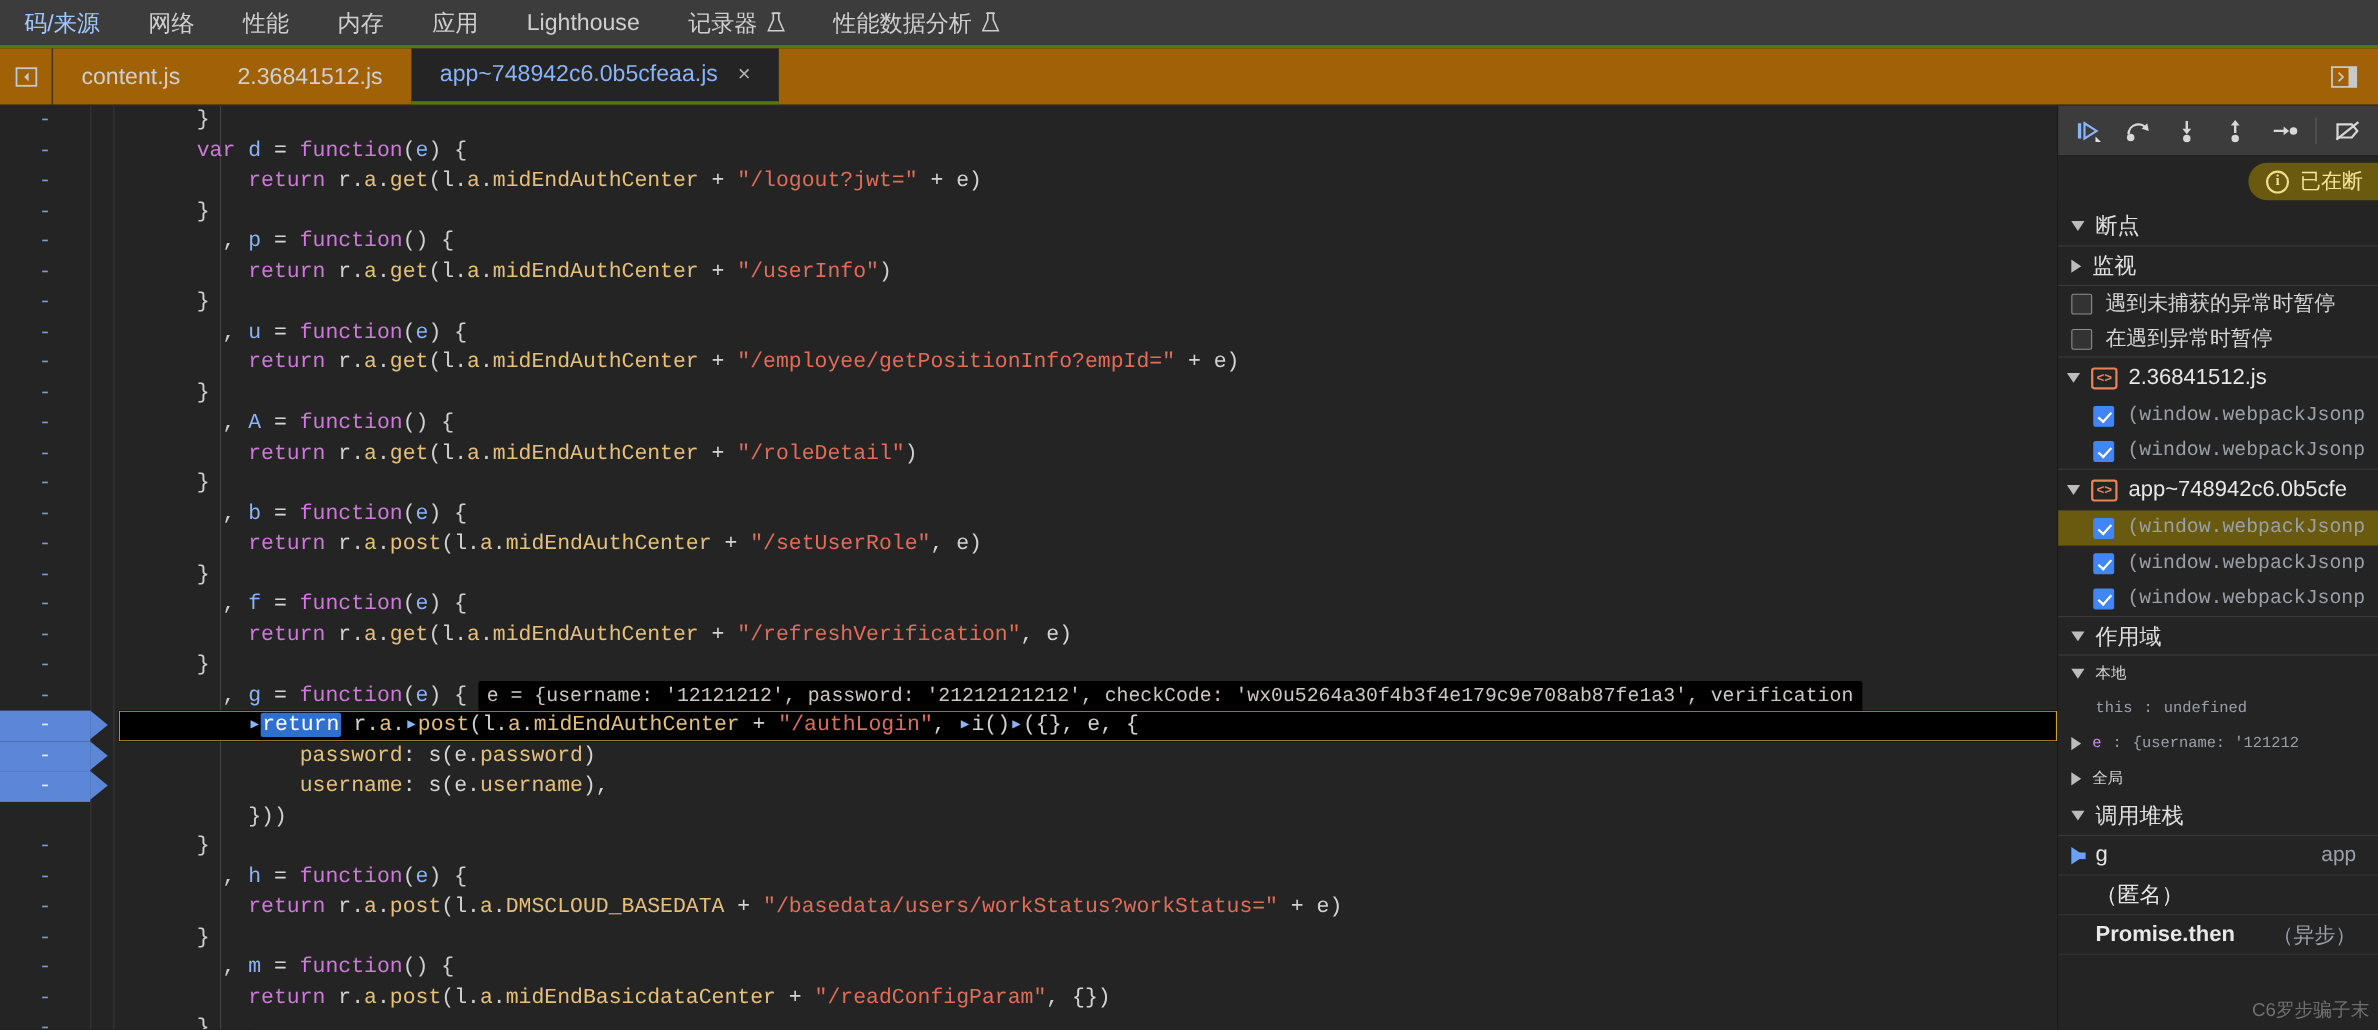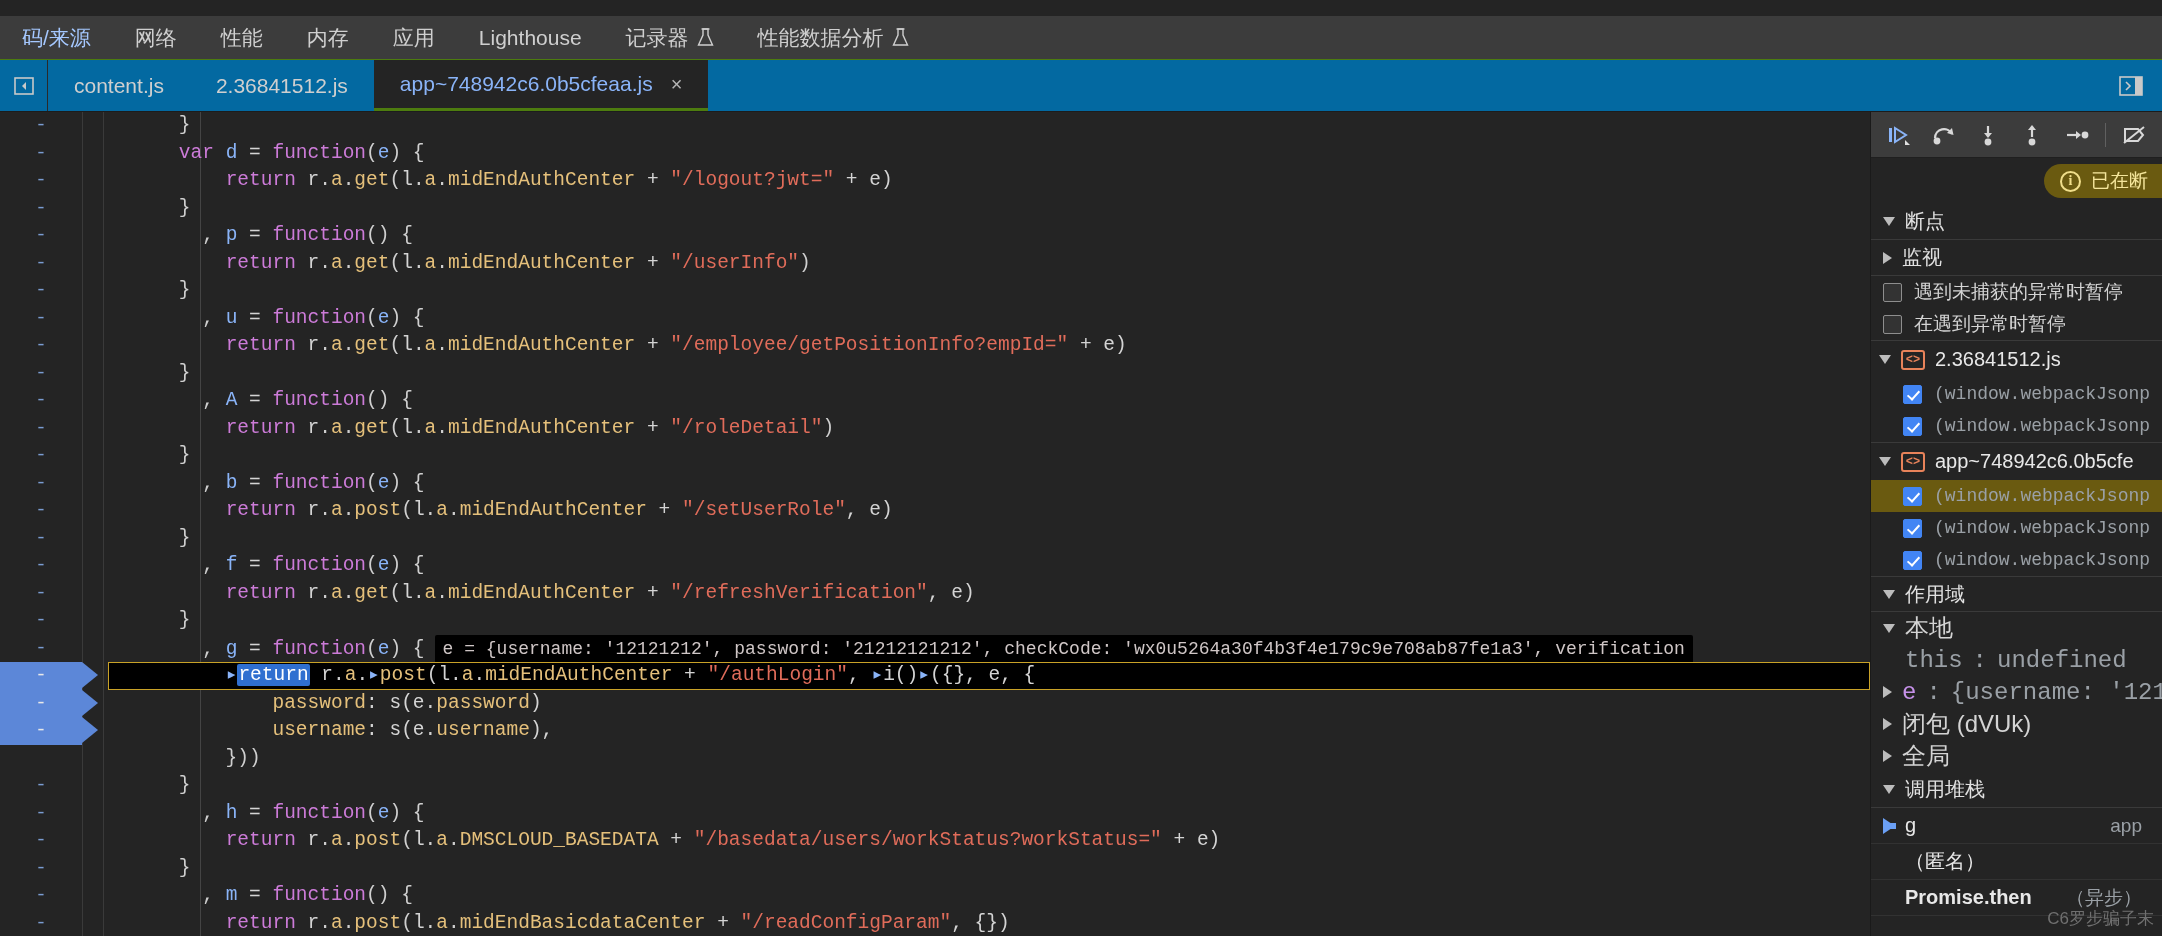--- a/index.html
+++ b/index.html
@@ -10,42 +10,41 @@
     overflow: hidden;
   }
   .app { width: 2162px; height: 936px; display: flex; flex-direction: column; background:#242424; }
 
   
   .panel-tabs {
     height: 44px; min-height: 44px;
     background: #3c3c3c;
     display: flex; align-items: center;
     padding-left: 0px;
-    border-bottom: 1px solid #4d7c0f;
-    margin-top: 16px;
+    border-bottom: 3px solid #4d7c0f;
   }
   .panel-tab {
     color: #cfcfcf;
     font-size: 21px;
     padding: 0 22px;
     height: 44px;
     display: flex; align-items: center; gap: 8px;
     white-space: nowrap;
     cursor: default;
   }
   .panel-tab.active { color: #a5c8ff; }
   .flask {
     display:inline-block; width: 17px; height: 21px; position: relative; vertical-align: middle;
   }
   .flask svg { display:block; }
 
   
   .file-tabs {
     height: 52px; min-height: 52px;
-    background: #0369a1;
+    background: #a16207;
     display: flex; align-items: stretch;
     border-bottom: 1px solid #1c1c1c;
     position: relative;
   }
   .sidebar-toggle {
     width: 48px; display: flex; align-items: center; justify-content: center;
     border-right: 1px solid #2a2a2a;
   }
   .file-tab {
     display: flex; align-items: center;
@@ -238,21 +237,21 @@
     display:flex; align-items:center; gap:12px;
     height:32px; padding-left:32px;
     color:#9aa0a6; font-size:18px;
     font-family:"Liberation Mono", monospace;
     white-space:nowrap; overflow:hidden;
   }
   .bp-item.active { background:#6a5a10; }
 
   .scope-row {
     display:flex; align-items:center; gap:10px;
-    height:32px; padding-left:12px; color:#d4d4d4; font-size:24px; white-space:nowrap;
+    height:32px; padding-left:12px; color:#d4d4d4; font-size:14px; white-space:nowrap;
   }
   .mono { font-family:"Liberation Mono", monospace; }
   .grey { color:#9aa0a6; }
   .purple { color:#c792ea; }
 
   .stack-row {
     display:flex; align-items:center;
     height:36px; padding-left:12px; color:#e8e8e8; font-size:20px; white-space:nowrap;
     border-bottom:1px solid #323232;
   }
@@ -540,24 +539,20 @@
             <span class="grey">undefined</span>
           </div>
           <div class="scope-row mono" style="padding-left: 12px;">
             <span class="tri right"></span>
             <span class="purple">e</span>
             <span class="grey">:</span>
             <span class="grey">{username: '121212</span>
           </div>
           <div class="scope-row">
             <span class="tri right"></span>
-            <span>闭包 (dVUk)</span>
-          </div>
-          <div class="scope-row">
-            <span class="tri right"></span>
             <span>全局</span>
           </div>
         </div>
 
       <div class="sec-header">
         <span class="tri down"></span>
         <span>调用堆栈</span>
       </div>
 
       <div id="callstack-body">

